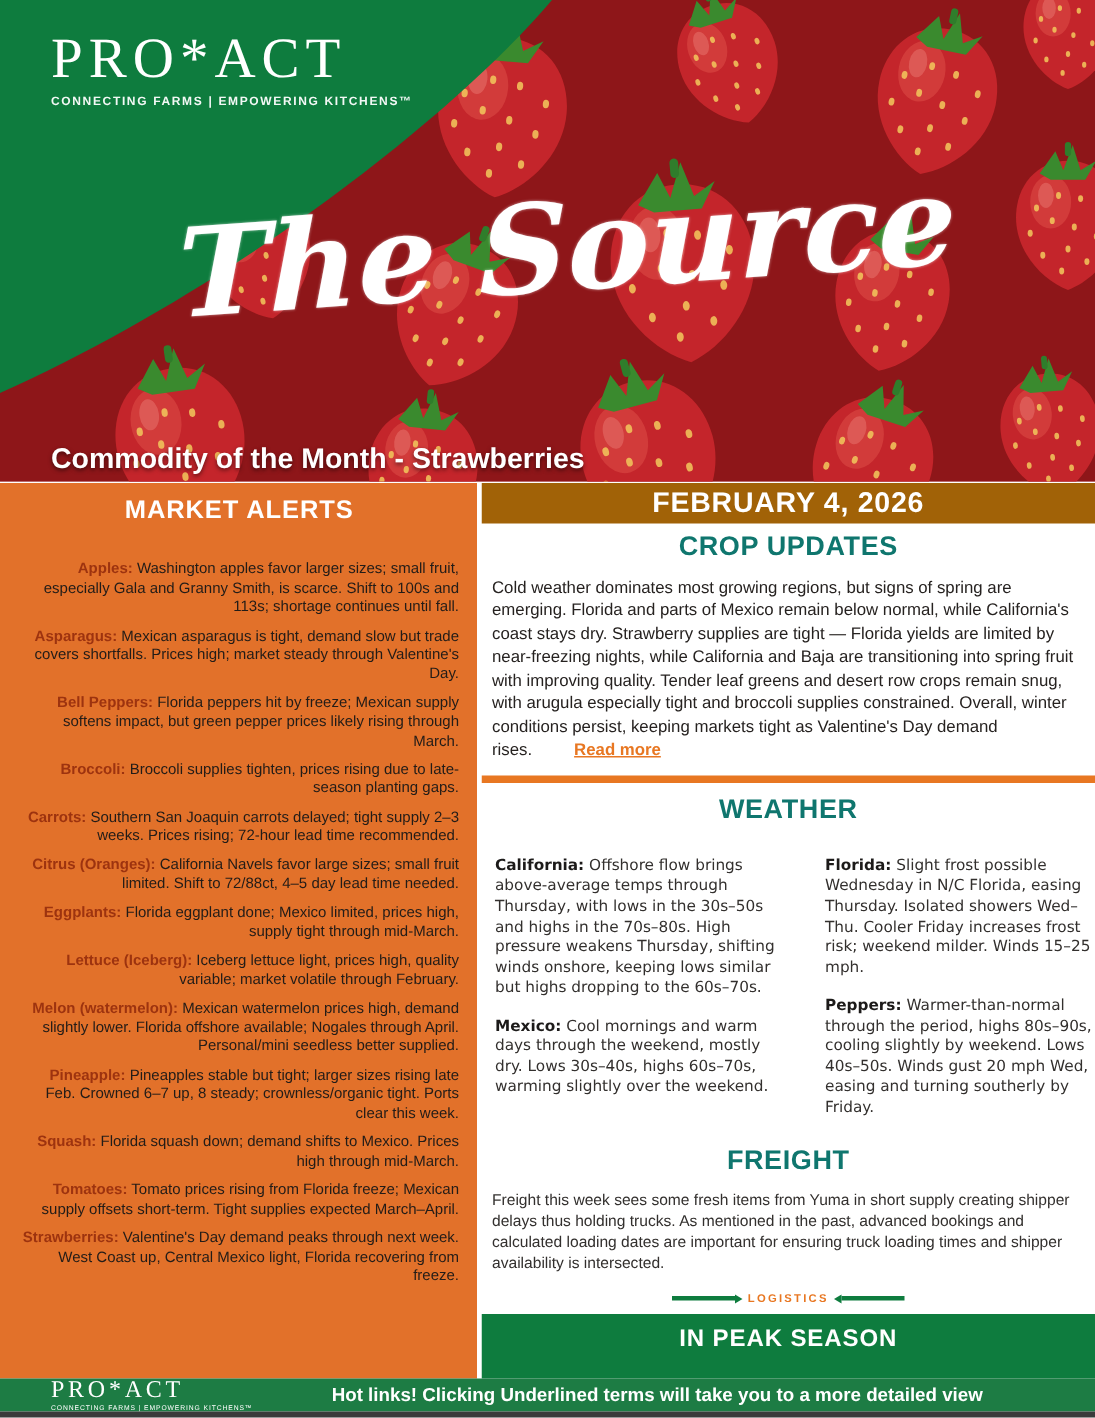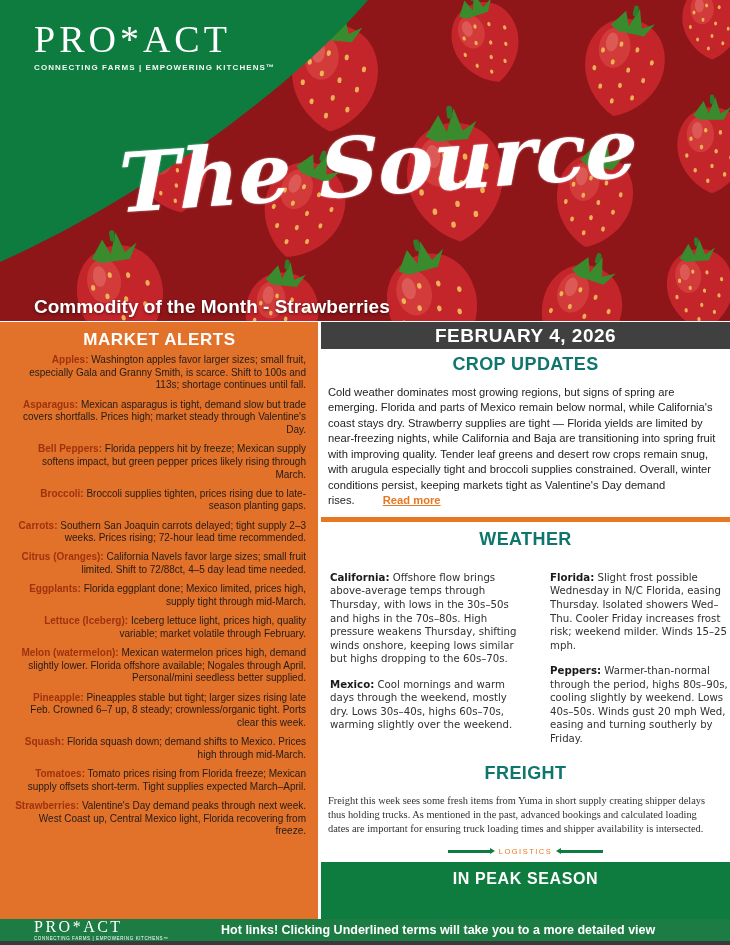--- a/index.html
+++ b/index.html
@@ -17,49 +17,49 @@
   .masthead{position:absolute;left:118px;top:118px;width:500px;text-align:center;
             font-family:"DejaVu Serif",serif;font-style:italic;font-weight:bold;font-size:82px;
             color:#ffffff;transform:rotate(-4deg) skewX(-4deg);white-space:nowrap;
             text-shadow:0 0 2px rgba(255,255,255,.6);}
   .commodity{position:absolute;left:34px;top:278px;color:#fff;font-size:19px;font-weight:bold;
              text-shadow:0 1px 3px rgba(0,0,0,.55);margin-top:18px;}
 
   
   .alerts{position:absolute;left:0;top:322px;width:318px;height:597px;background:#e2712a;
           box-sizing:border-box;padding:8px 12px 6px 13px;overflow:hidden;}
-  .alerts h2{margin:0 0 4px 0;text-align:center;color:#fff;font-size:17px;letter-spacing:.6px;}
+  .alerts h2{margin:0 0 24px 0;text-align:center;color:#fff;font-size:17px;letter-spacing:.6px;}
   .alert{font-size:10px;line-height:1.27;color:#221c18;margin-bottom:6.5px;font-weight:500;text-align:right;}
   .alert-name{font-weight:bold;color:#9d330f;}
 
   
   .rightcol{position:absolute;left:321px;top:322px;width:409px;height:597px;display:flex;
             flex-direction:column;overflow:hidden;}
-  .datebar{height:27px;background:#404040;color:#fff;display:flex;align-items:center;justify-content:center;
+  .datebar{height:27px;background:#a16207;color:#fff;display:flex;align-items:center;justify-content:center;
            font-size:19px;font-weight:bold;letter-spacing:.5px;flex:0 0 auto;}
   .sect-title{margin:5px 0 0 0;text-align:center;color:#0f766e;font-size:18px;font-weight:bold;letter-spacing:.4px;}
   .rule{width:88px;height:3px;background:#f09a4e;margin:3px auto 7px auto;}
   .crop-body{margin:0 12px 0 7px;font-size:11.2px;line-height:1.38;color:#262220;font-weight:500;}
   .readmore{color:#e87722;text-decoration:underline;font-weight:bold;margin-left:28px;}
   .divider{height:5px;background:#e87722;margin:8px 0 2px 0;flex:0 0 auto;}
   .weather-grid{display:grid;grid-template-columns:194px 178px;column-gap:26px;margin:1px 6px 0 9px;}
   .region{font-family:"DejaVu Sans",sans-serif;font-size:10.2px;line-height:1.33;color:#33302e;margin-bottom:12px;}
   .region b{color:#1c1a19;}
-  .freight-body{margin:0 12px 0 7px;font-family:Liberation Serif, serif;font-size:10.4px;line-height:1.36;color:#33302e;}
+  .freight-body{margin:0 12px 0 7px;font-family:Liberation Sans, sans-serif;font-size:10.4px;line-height:1.36;color:#33302e;}
 
   
   .profresh{margin:9px auto 6px auto;text-align:center;width:160px;}
   .pf-row{display:flex;align-items:center;justify-content:center;font-family:"Liberation Serif",serif;
           font-size:24px;color:#2e7d33;letter-spacing:1px;line-height:1;}
   .pf-star{color:#e87722;font-size:21px;margin:0 1px;font-family:"DejaVu Sans",sans-serif;}
   .pf-sub{display:flex;align-items:center;justify-content:center;margin-top:2px;}
   .pf-line{height:3px;background:#0e7c3e;width:42px;}
   .pf-arrow-r{width:0;height:0;border-left:5px solid #0e7c3e;border-top:3px solid transparent;border-bottom:3px solid transparent;}
   .pf-arrow-l{width:0;height:0;border-right:5px solid #0e7c3e;border-top:3px solid transparent;border-bottom:3px solid transparent;}
-  .pf-logistics{color:#e87722;font-size:7.5px;font-weight:normal;letter-spacing:1.5px;margin:0 4px;}
+  .pf-logistics{color:#e87722;font-size:7.5px;font-weight:bold;letter-spacing:1.5px;margin:0 4px;}
 
   
   .peak{margin-top:auto;background:#0e7c3e;color:#fff;padding:8px 10px 6px 10px;flex:0 0 auto;min-height:68px;}
   .peak h3{margin:0 0 8px 0;text-align:center;font-size:16px;letter-spacing:.6px;}
 
   
   .footer{position:absolute;left:0;top:919px;width:730px;height:22px;background:#1d7c44;display:flex;
           align-items:center;box-sizing:border-box;padding:0 22px 0 34px;color:#fff;}
   .f-logo .wordmark{font-family:"Liberation Serif",serif;font-size:16px;letter-spacing:2.5px;line-height:1;}
   .f-logo .tagline{font-size:4.5px;letter-spacing:.6px;margin-top:1px;}

